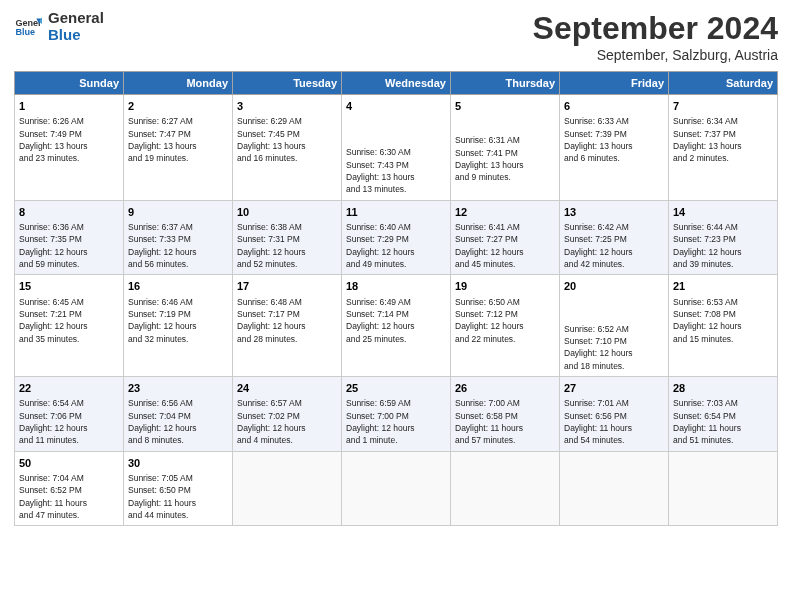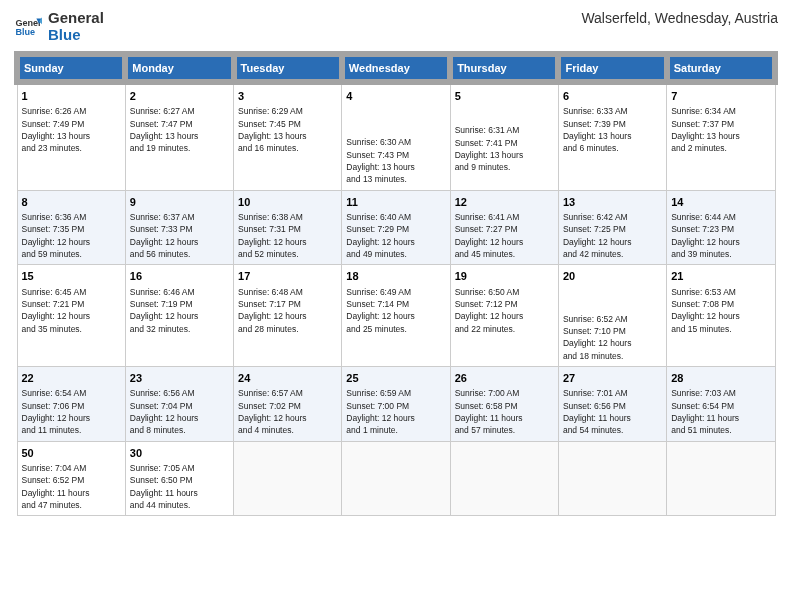--- a/index.html
+++ b/index.html
@@ -47,22 +47,22 @@
       width: 100%;
       border-collapse: collapse;
       font-size: 9.5px;
     }
     thead tr th {
       background-color: #2a6db5;
       color: #fff;
       padding: 5px 4px;
       font-size: 11px;
       font-weight: bold;
-      text-align: left;
-      border: 6px solid #a3a3a3;
+      text-align: right;
+      border: 1px solid #a3a3a3;
     }
     tbody tr td {
       vertical-align: top;
       padding: 4px 4px;
       border: 1px solid #ccc;
       background: #fff;
       line-height: 1.4;
       width: 14.28%;
     }
     tbody tr:nth-child(even) td {
@@ -94,21 +94,22 @@
         <text x="2" y="32" font-size="13" font-weight="bold" fill="#1a6ab5">Blue</text>
         <polygon points="32,8 40,8 36,16" fill="#1a6ab5"></polygon>
         <polygon points="36,12 40,6 40,16" fill="#4a9fd4"></polygon>
       </svg>
       <div style="display:flex;flex-direction:column;margin-left:2px;">
         <span style="font-size:15px;font-weight:bold;color:#333;line-height:1.1;">General</span>
         <span style="font-size:15px;font-weight:bold;color:#1a6ab5;line-height:1.1;">Blue</span>
       </div>
     </div>
     <div class="title-block">
-      <div class="subtitle">Walserfeld, Wednesday, Austria</div>
+      <div class="month-title">September 2024</div>
+      <div class="subtitle">September, Salzburg, Austria</div>
     </div>
   </div>
 
   <table>
     <thead>
       <tr id="header-row">
           <th>Sunday</th>
           <th>Monday</th>
           <th>Tuesday</th>
           <th>Wednesday</th>

